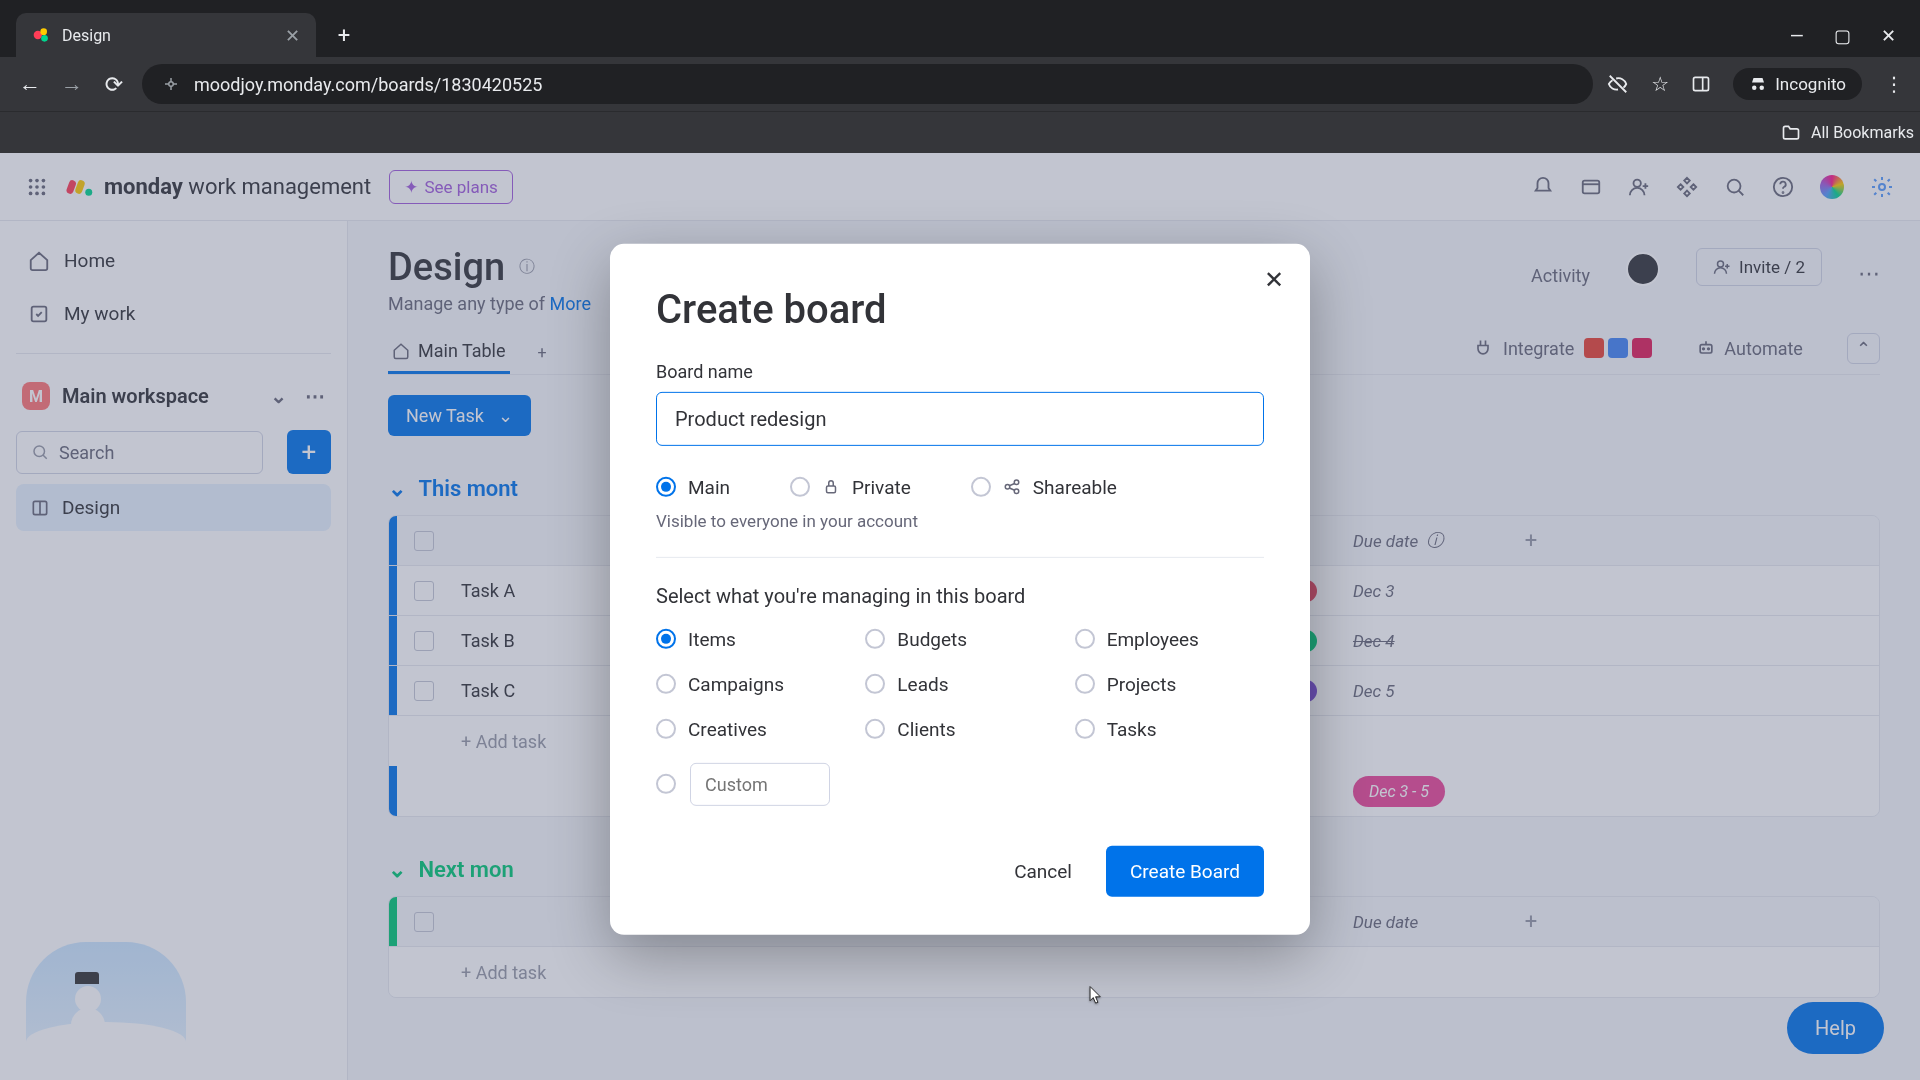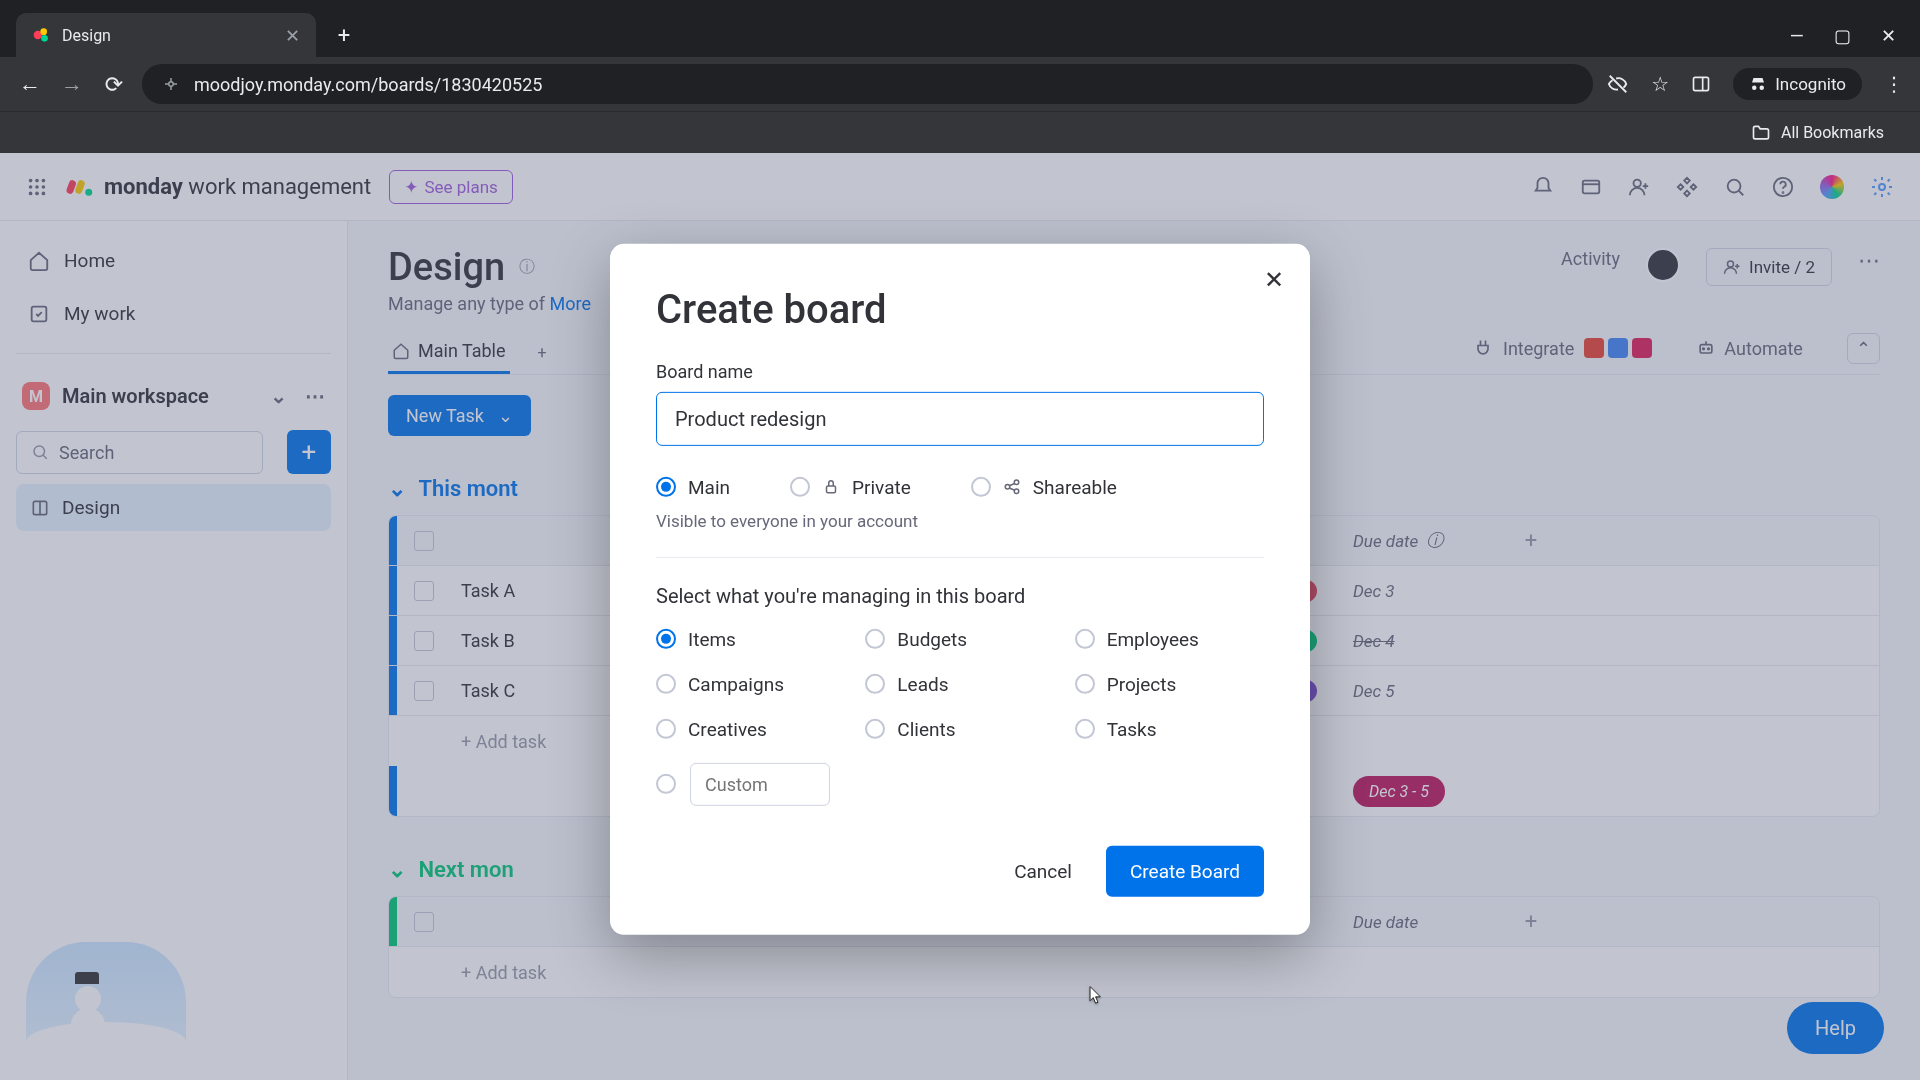--- a/index.html
+++ b/index.html
@@ -12,21 +12,21 @@
 .tab .tab-close { margin-left:auto; color:#9aa0a6; font-size:18px; }
 .newtab { width:36px; height:36px; margin-left:10px; margin-bottom:4px; border-radius:50%; color:#e8eaed; display:flex; align-items:center; justify-content:center; font-size:22px;}
 .win-controls { margin-left:auto; display:flex; gap:30px; color:#e8eaed; padding-right:12px; font-size:18px; align-items:center; height:44px;}
 .addr-bar { height:54px; background:#35363a; display:flex; align-items:center; padding:0 16px; gap:14px; }
 .nav-ico { color:#9aa0a6; width:28px; text-align:center; font-size:22px; }
 .nav-ico.active { color:#e8eaed; }
 .url-field { flex:1; background:#202124; border-radius:28px; height:40px; display:flex; align-items:center; padding:0 20px; color:#e8eaed; font-size:18px; gap:14px;}
 .url-field .view-site { color:#9aa0a6; font-size:18px;}
 .addr-right { display:flex; align-items:center; gap:22px; color:#e8eaed; font-size:20px; }
 .incog-chip { display:flex; align-items:center; gap:8px; background:#202124; padding:6px 16px; border-radius:20px; font-size:17px; }
-.bookmarks-row { height:42px; background:#35363a; display:flex; align-items:center; justify-content:flex-end; padding:0 36px; color:#e8eaed; font-size:16px; gap:10px; border-top:1px solid #2a2b2e;}
+.bookmarks-row { height:42px; background:#35363a; display:flex; align-items:center; justify-content:flex-end; padding:0 6px; color:#e8eaed; font-size:16px; gap:10px; border-top:1px solid #2a2b2e;}
 .bookmarks-row svg { width:20px; height:20px; }
 
 
 .app { position:relative; height:calc(1080px - 57px - 54px - 42px); background:#f6f7fb; }
 .dim { position:absolute; inset:0; background:rgba(80,90,120,.35); z-index:5; }
 
 .app-header { height:68px; display:flex; align-items:center; padding:0 26px; gap:18px; border-bottom:1px solid #e6e9ef; background:#fff;}
 .waffle { color:#676879; font-size:22px; }
 .brand { display:flex; align-items:center; gap:10px; }
 .brand-logo { width:28px; height:28px; }
@@ -50,21 +50,21 @@
 .board-item { display:flex; align-items:center; gap:12px; padding:12px 14px; border-radius:8px; background:#e6f1fd; color:#323338; font-size:19px; }
 .snow { margin-top:auto; width:160px; height:120px; border-radius:60px 60px 0 0; background:linear-gradient(#cce7ff,#e8f4ff); position:relative; align-self:flex-start; margin-left:10px; overflow:hidden;}
 .snow::after{content:"";position:absolute;bottom:0;left:0;right:0;height:40px;background:#fff;border-radius:50% 50% 0 0;}
 .snowman{position:absolute;bottom:20px;left:45px;width:34px;height:34px;background:#fff;border-radius:50%;box-shadow:0 -26px 0 -4px #fff;}
 .snowman::before{content:"";position:absolute;top:-36px;left:4px;width:24px;height:12px;background:#333;border-radius:3px 3px 0 0;}
 
 .main { flex:1; padding:24px 40px; overflow:hidden; position:relative;}
 .board-title-row { display:flex; align-items:center; gap:14px; }
 .board-title { font-size:38px; font-weight:500; color:#323338;}
 .info-ico{color:#9699a6;}
-.title-right{ margin-left:auto; display:flex; align-items:flex-start; gap:26px; }
+.title-right{ margin-left:auto; display:flex; align-items:flex-end; gap:36px; }
 .activity { color:#676879; font-size:18px; }
 .avatar-stack{width:34px;height:34px;border-radius:50%;background:#323338;border:2px solid #fff;display:inline-block;}
 .invite-btn{border:1px solid #d0d4e4;border-radius:6px;padding:8px 16px;color:#323338;font-size:17px;display:flex;gap:8px;align-items:center;}
 .subtitle{color:#676879;font-size:18px;margin-top:4px;}
 .more-link{color:#0073ea;}
 .tabs-row{display:flex;align-items:center;gap:28px;margin-top:16px;border-bottom:1px solid #e6e9ef;}
 .view-tab{display:flex;align-items:center;gap:8px;padding:10px 4px;color:#323338;font-size:18px;border-bottom:3px solid #0073ea;}
 .tabs-right{margin-left:auto;display:flex;gap:44px;align-items:center;color:#676879;font-size:18px;padding-bottom:8px;}
 .integrate{display:flex;align-items:center;gap:10px;}
 .chips{display:flex;gap:4px;}
@@ -86,21 +86,21 @@
 .cb-box{width:20px;height:20px;border:1.5px solid #c3c6d4;border-radius:3px;}
 .cell-task{flex:0 0 820px;padding-left:10px;color:#323338;font-size:18px;}
 .cell-status{flex:0 0 70px;display:flex;justify-content:center;}
 .status-dot{width:22px;height:22px;border-radius:50%;}
 .cell-date{flex:0 0 160px;color:#676879;font-size:17px;text-align:left;padding-left:12px;font-style:italic;}
 .cell-date.struck{text-decoration:line-through;}
 .cell-add{flex:0 0 60px;color:#9699a6;font-size:22px;text-align:center;}
 .head-row{background:#f6f7fb;color:#676879;font-size:17px;}
 .head-row .cell-date{display:flex;align-items:center;gap:8px;color:#676879;}
 .addtask-row{color:#9699a6;font-size:18px;padding-left:72px;height:50px;display:flex;align-items:center;background:#fff;}
-.timeline-pill{background:#be185d;color:#fff;padding:6px 16px;border-radius:20px;font-size:16px;}
+.timeline-pill{background:#ec4899;color:#fff;padding:6px 16px;border-radius:20px;font-size:16px;}
 
 .help{position:absolute;right:36px;bottom:26px;background:#0073ea;color:#fff;padding:14px 28px;border-radius:30px;font-size:20px;z-index:3;}
 
 
 .modal{position:absolute;z-index:10;left:50%;top:50%;transform:translate(-50%,-54%);width:700px;background:#fff;border-radius:14px;box-shadow:0 20px 60px rgba(0,0,0,.3);padding:42px 46px 38px;}
 .modal-close{position:absolute;top:22px;right:26px;color:#323338;font-size:24px;cursor:pointer;}
 .modal h1{font-size:40px;font-weight:500;color:#323338;margin-bottom:28px;}
 .field-label{font-size:18px;color:#323338;margin-bottom:10px;}
 .text-input{width:100%;border:1.5px solid #0073ea;border-radius:6px;padding:14px 18px;font-size:20px;color:#323338;outline:none;}
 .section{margin-top:30px;}

